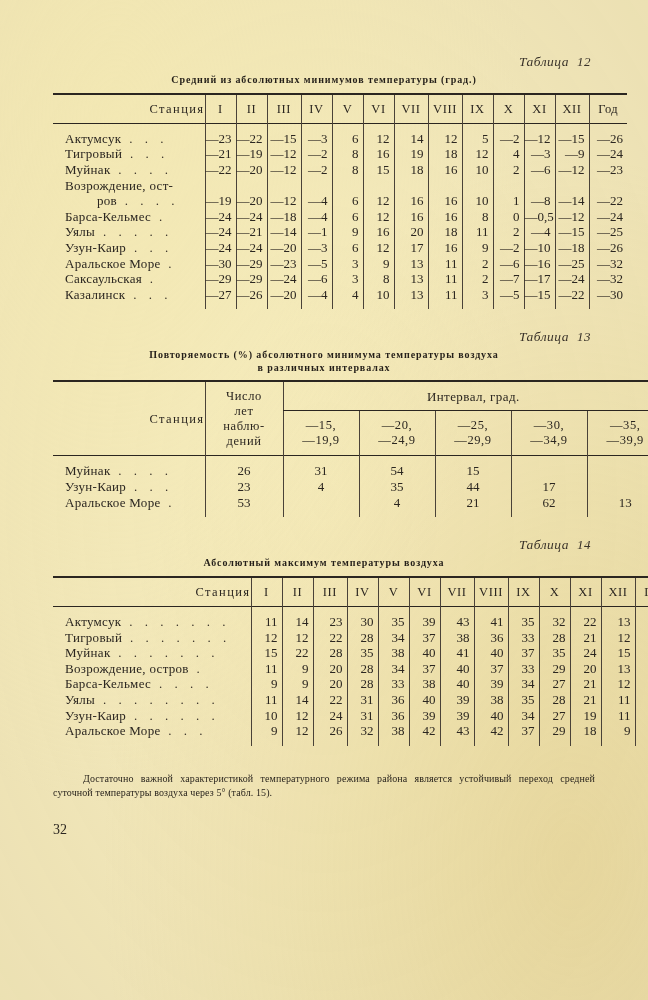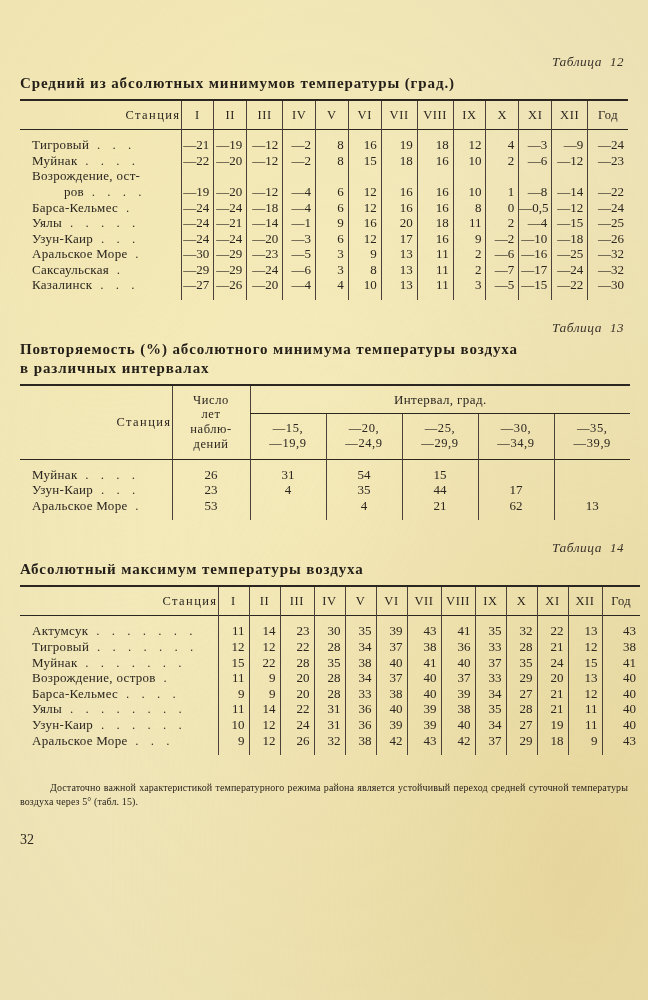--- a/index.html
+++ b/index.html
@@ -16,37 +16,37 @@
   .paper-texture{
     position:absolute;inset:0;pointer-events:none;
     background:
       radial-gradient(ellipse at 18% 12%, rgba(255,252,228,.55), rgba(255,252,228,0) 55%),
       radial-gradient(ellipse at 88% 86%, rgba(226,207,150,.38), rgba(226,207,150,0) 58%),
       radial-gradient(ellipse at 50% 50%, rgba(255,250,222,.25), rgba(198,178,120,.18) 100%);
     mix-blend-mode:multiply;
   }
   .page{
     position:absolute;inset:0;
-    padding:0 20px;
+    padding:0 53px;
     box-sizing:border-box;
   }
 
   
   .tbl-caption{
     text-align:right;
     font-style:italic;
     font-size:13.5px;
     letter-spacing:.5px;
     color:#3a332a;
   }
   .tbl-caption .num{margin-left:8px;}
   .tbl-title{
-    text-align:left;
+    text-align:center;
     font-weight:bold;
-    font-size:15px;
+    font-size:10px;
     letter-spacing:.9px;
     color:#241f19;
     margin:4px 0 6px 0;
     line-height:1.25;
   }
   .tbl-title .l2{display:block;font-weight:bold;}
 
   
   table{
     border-collapse:collapse;
@@ -192,20 +192,36 @@
             <td class="vl"></td>
             <td class="vl"></td>
             <td class="vl"></td>
             <td class="vl"></td>
             <td class="vl"></td>
             <td class="vl"></td>
             <td class="vl"></td>
         </tr>
       </tbody>
       <tbody id="t12-rows">
+          <tr>
+            <td class="station"><span>Актумсук</span><span class="dots">  .   .   .</span></td>
+            <td class="num vl">—23</td>
+            <td class="num vl">—22</td>
+            <td class="num vl">—15</td>
+            <td class="num vl">—3</td>
+            <td class="num vl">6</td>
+            <td class="num vl">12</td>
+            <td class="num vl">14</td>
+            <td class="num vl">12</td>
+            <td class="num vl">5</td>
+            <td class="num vl">—2</td>
+            <td class="num vl">—12</td>
+            <td class="num vl">—15</td>
+            <td class="num vl">—26</td>
+          </tr>
           <tr>
             <td class="station"><span>Тигровый</span><span class="dots">  .   .   .</span></td>
             <td class="num vl">—21</td>
             <td class="num vl">—19</td>
             <td class="num vl">—12</td>
             <td class="num vl">—2</td>
             <td class="num vl">8</td>
             <td class="num vl">16</td>
             <td class="num vl">19</td>
             <td class="num vl">18</td>

